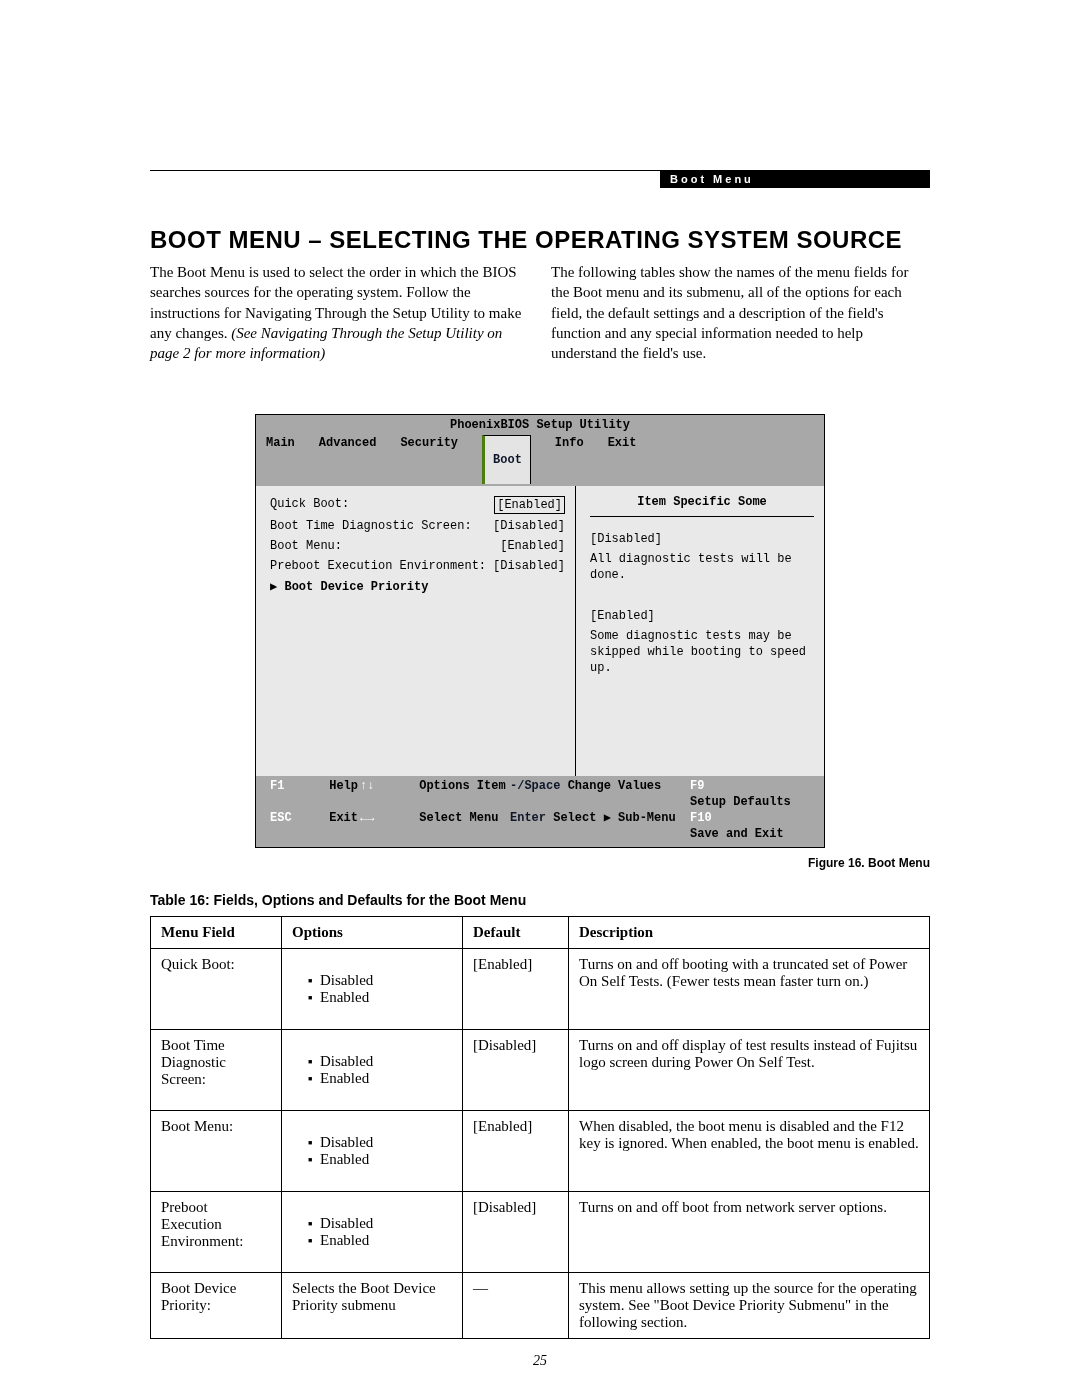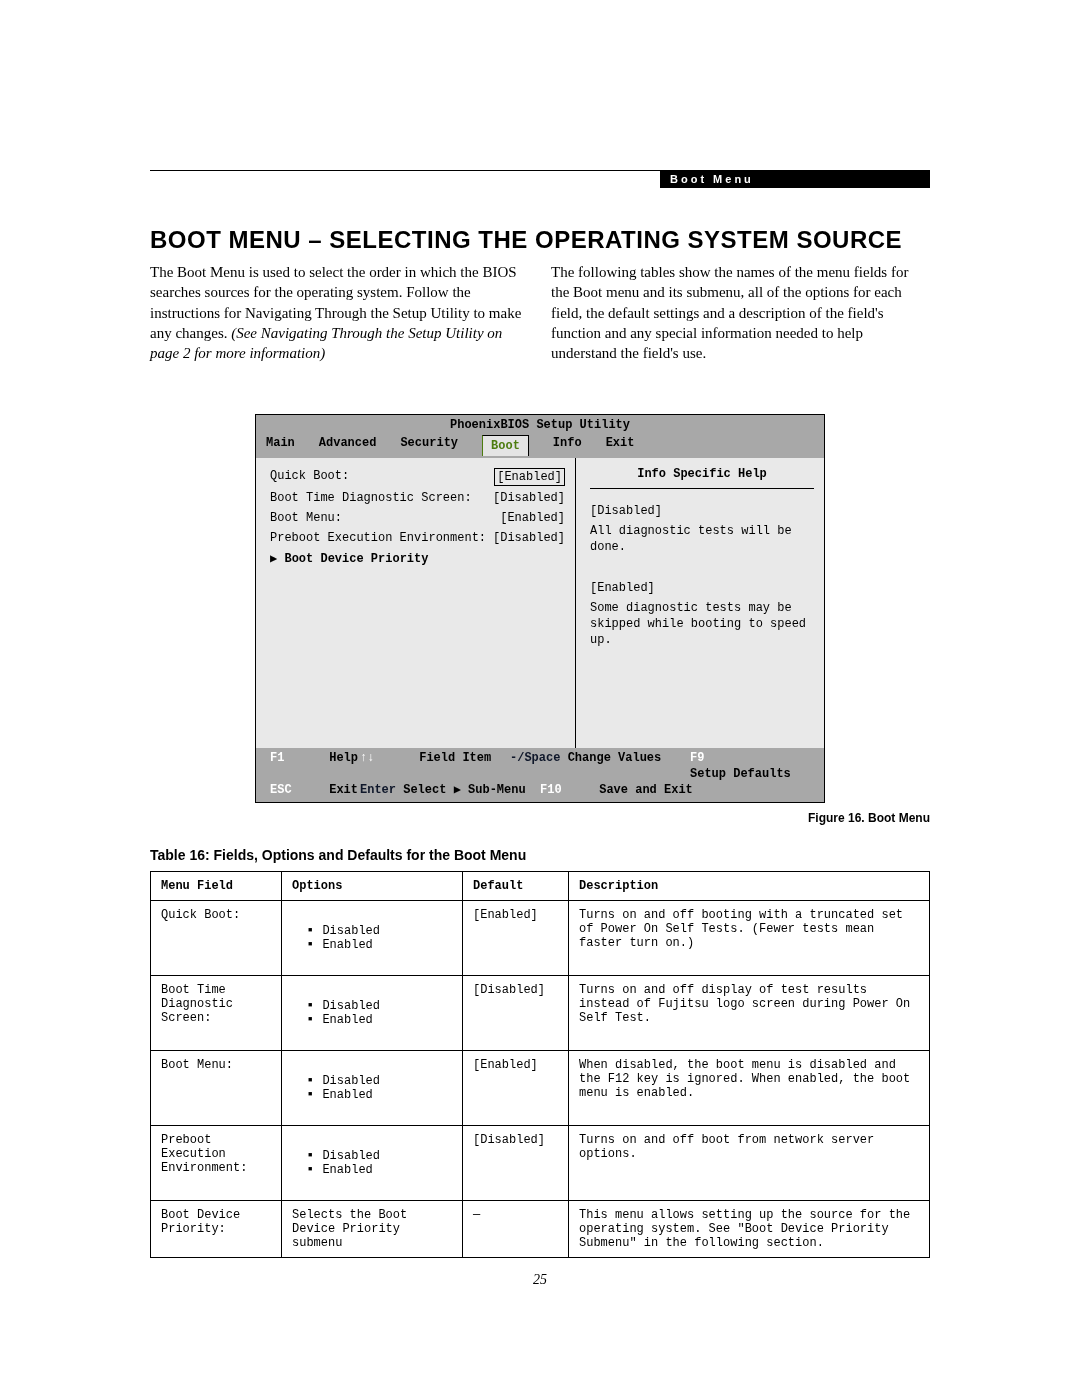--- a/index.html
+++ b/index.html
@@ -69,24 +69,24 @@
   .bios-tabs {
     background: #a8a8a8;
     display: flex;
     font-weight: bold;
     padding: 0 10px 2px 10px;
     gap: 24px;
   }
   .bios-tabs .tab { color: #000; }
   .bios-tabs .active {
     background: #e4e4e4;
-    color: #4d7c0f;
-    padding: 2px 8px;
+    color: #0f172a;
+    padding: 16px 8px;
     border-top: 1px solid #000;
-    border-left: 1px solid #4d7c0f;
+    border-left: 3px solid #4d7c0f;
     border-right: 1px solid #000;
   }
   .bios-body {
     background: #e9e9e9;
     display: flex;
     height: 290px;
   }
   .bios-left {
     flex: 0 0 320px;
     border-right: 1px solid #000;
@@ -143,22 +143,22 @@
   }
   .table-caption {
     font-family: Arial, Helvetica, sans-serif;
     font-weight: bold;
     font-size: 14px;
     margin-bottom: 8px;
   }
   table.fields {
     width: 100%;
     border-collapse: collapse;
-    font-family: Liberation Mono, monospace;
-    font-size: 12px;
+    font-family: Liberation Serif, serif;
+    font-size: 15px;
   }
   table.fields th, table.fields td {
     border: 1px solid #000;
     padding: 7px 10px;
     vertical-align: top;
     text-align: left;
   }
   table.fields th {
     font-weight: bold;
     background: #fff;
@@ -227,53 +227,57 @@
           <span>Boot Menu:</span>
           <span>[Enabled]</span>
         </div>
         <div class="bios-row">
           <span>Preboot Execution Environment:</span>
           <span>[Disabled]</span>
         </div>
         <div class="bios-sub">▶ Boot Device Priority</div>
       </div>
       <div class="bios-right">
-        <div class="bios-right-title">Info Specific Help</div>
+        <div class="bios-right-title">Item Specific Some</div>
         <div class="bios-right-body">
           <p>[Disabled]</p>
           <p>All diagnostic tests will be done.</p>
           <p>&nbsp;</p>
           <p>[Enabled]</p>
           <p>Some diagnostic tests may be skipped while booting to speed up.</p>
         </div>
       </div>
     </div>
     <div class="bios-footer">
       <div class="foot-row">
         <span class="foot-col1">
           <span class="lbl">F1</span>
           <span class="txt">Help</span>
         </span>
         <span class="foot-col2">
           <span class="lbl">↑↓</span>
-          <span class="txt">Field Item</span>
+          <span class="txt">Options Item</span>
         </span>
         <span class="foot-col3">
           <span class="action">-/Space</span>
           <span class="txt">Change Values</span>
         </span>
         <span class="foot-col4">
           <span class="lbl">F9</span>
           <span class="txt">Setup Defaults</span>
         </span>
       </div>
       <div class="foot-row">
         <span class="foot-col1">
           <span class="lbl">ESC</span>
           <span class="txt">Exit</span>
+        </span>
+        <span class="foot-col2">
+          <span class="lbl">←→</span>
+          <span class="txt">Select Menu</span>
         </span>
         <span class="foot-col3">
           <span class="action">Enter</span>
           <span class="txt">Select ▶ Sub-Menu</span>
         </span>
         <span class="foot-col4">
           <span class="lbl">F10</span>
           <span class="txt">Save and Exit</span>
         </span>
       </div>

